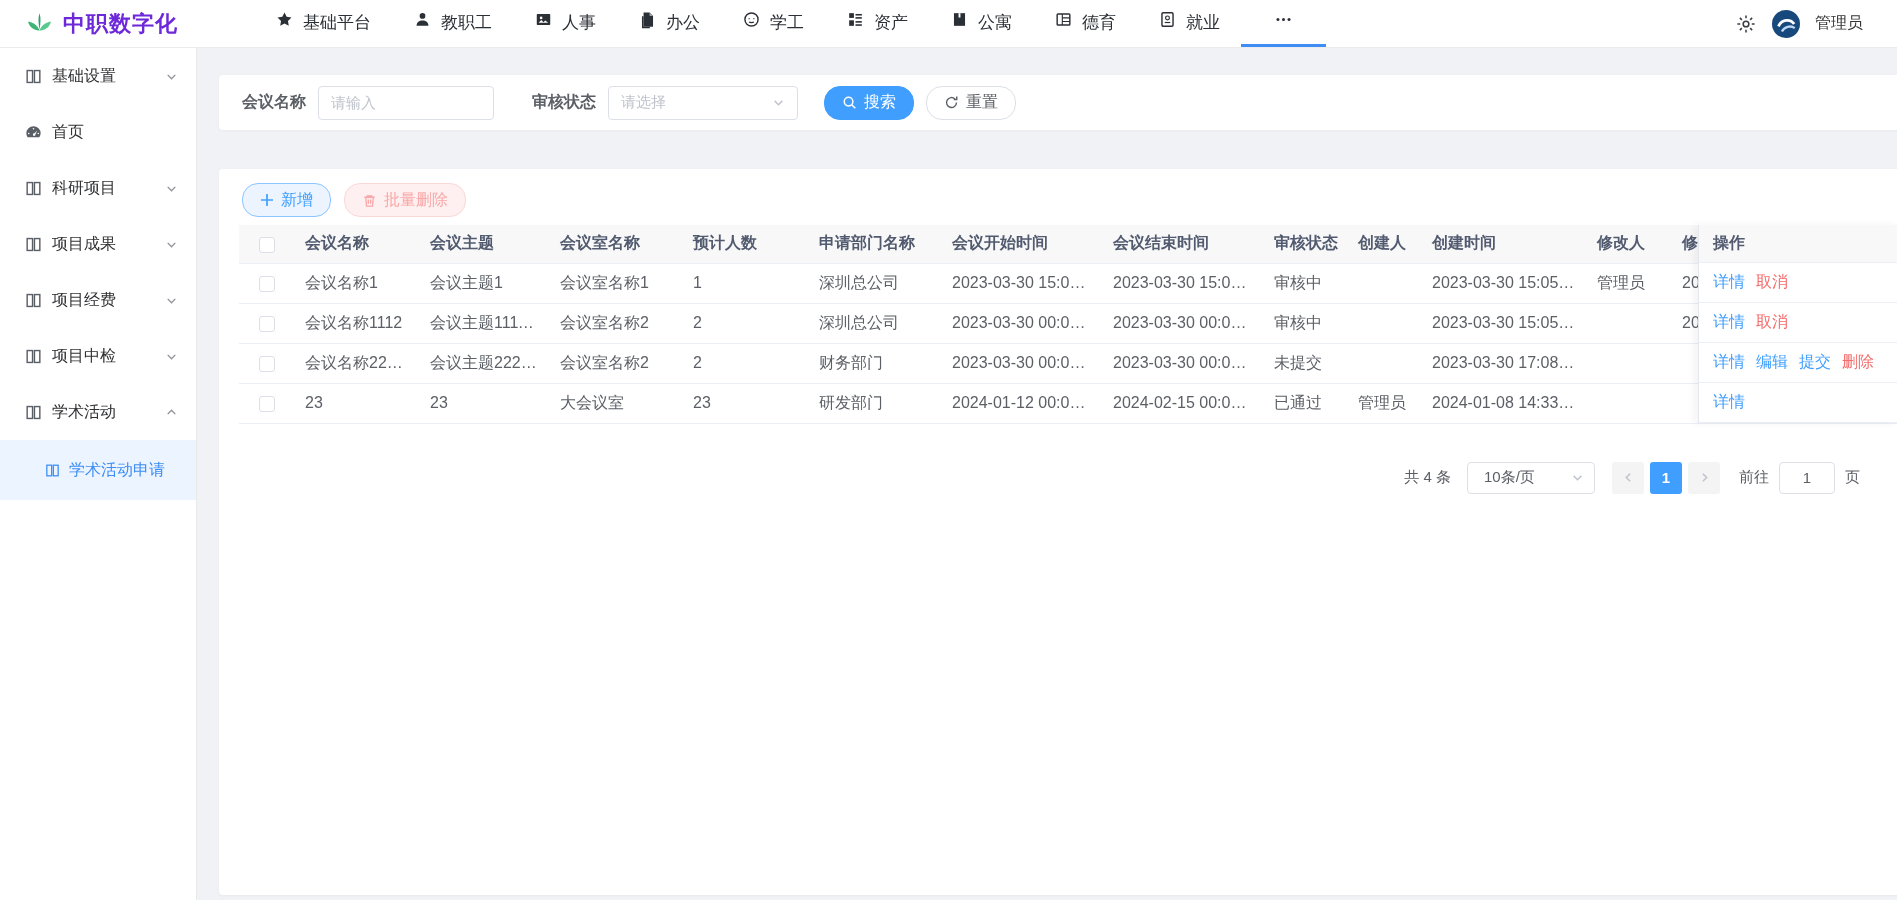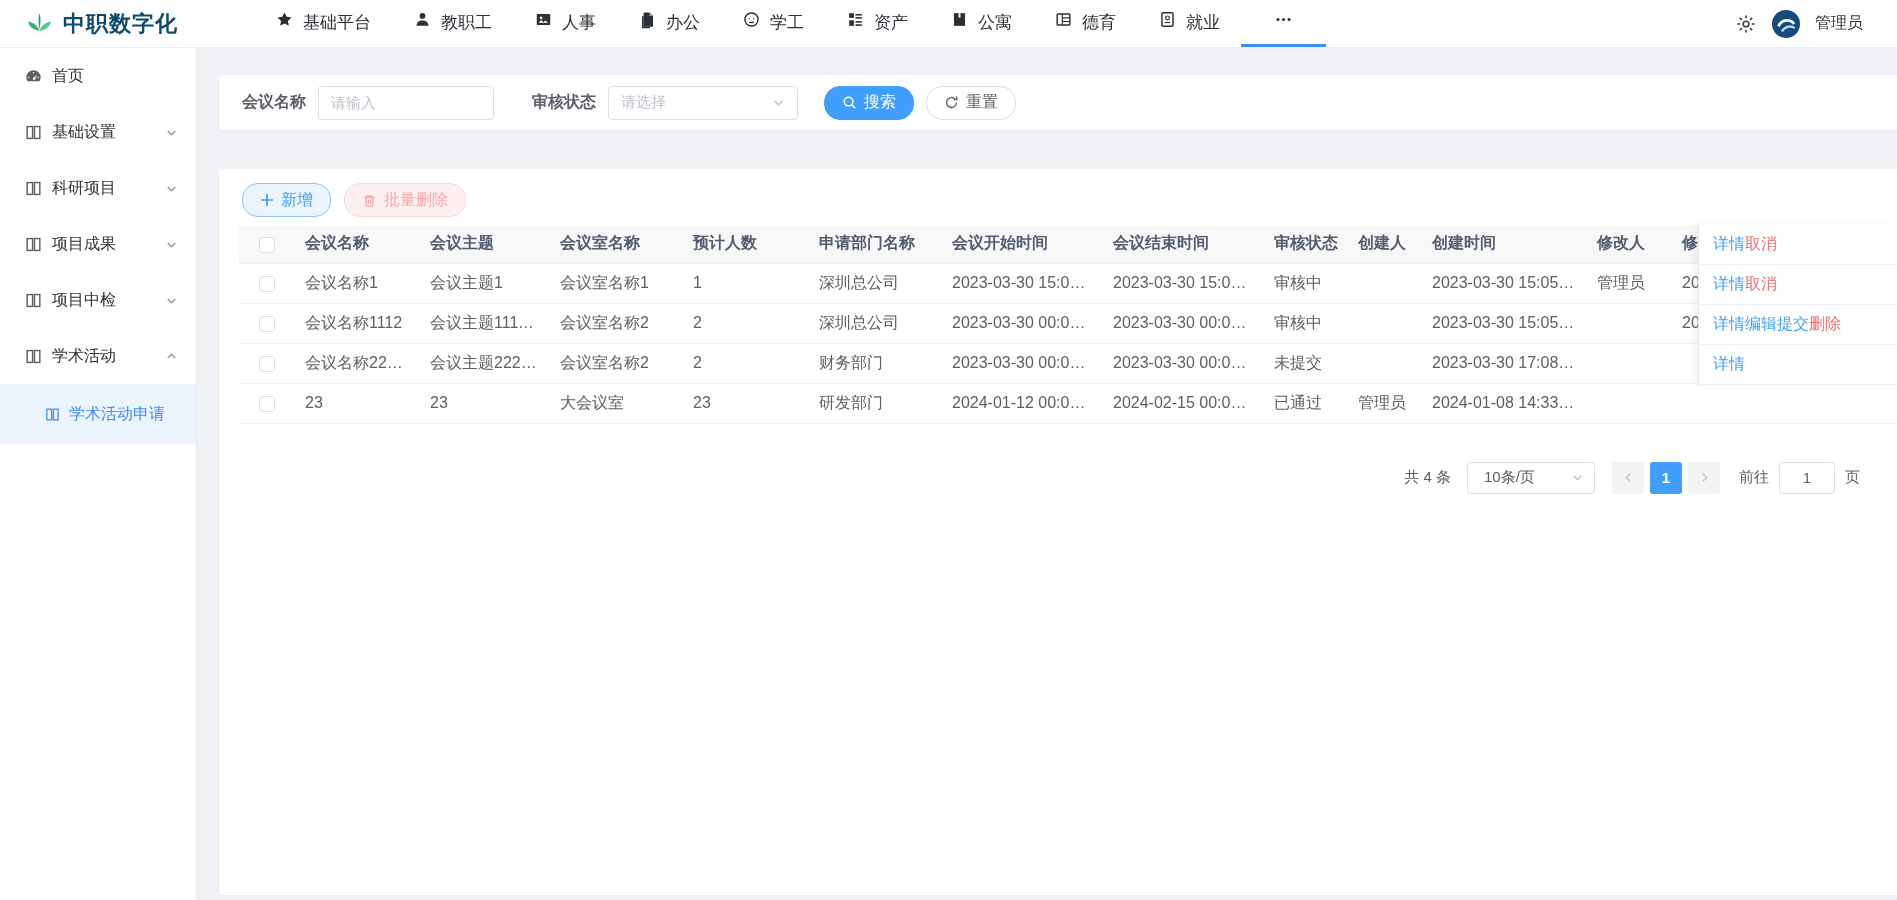--- a/index.html
+++ b/index.html
@@ -8,21 +8,21 @@
     width:1897px; height:900px; overflow:hidden;
     font-family:"Liberation Sans", sans-serif;
     color:#5c6066; font-size:16px; background:#f0f2f5;
   }
   .app { width:1897px; height:900px; display:flex; flex-direction:column; }
 
   
   .topnav { flex:0 0 48px; height:48px; background:#fff; display:flex; align-items:stretch;
             border-bottom:1px solid #ececec; position:relative; z-index:5; }
   .brand { display:flex; align-items:center; gap:10px; padding-left:26px; width:226px; cursor:pointer; }
-  .brand-title { color:#0c4a6e; font-size:22px; font-weight:bold; letter-spacing:1px; white-space:nowrap; }
+  .brand-title { color:#6d28d9; font-size:22px; font-weight:bold; letter-spacing:1px; white-space:nowrap; }
   .nav-items { display:flex; align-items:stretch; margin-left:28px; }
   .nav-item { display:flex; align-items:center; gap:9px; padding:0 21px; font-size:17px; color:#2b2f36;
               cursor:pointer; border-bottom:3px solid transparent; white-space:nowrap; }
   .nav-item svg { width:19px; height:19px; }
   .nav-item.active { border-bottom-color:#3d8df5; }
   .more-item { padding:0 33px; }
   .topnav-right { margin-left:auto; display:flex; align-items:center; gap:15px; padding-right:34px; }
   .gear { width:22px; height:22px; cursor:pointer; }
   .avatar { width:28px; height:28px; border-radius:50%; background:#17497c; overflow:hidden;
             display:flex; align-items:center; justify-content:center; cursor:pointer; flex:0 0 28px; }
@@ -73,21 +73,21 @@
              overflow:hidden; text-overflow:ellipsis; }
   .cell-checkbox { text-align:center; padding:0; }
   .checkbox { display:inline-block; width:16px; height:16px; border:1px solid #dcdfe6; border-radius:3px;
               background:#fff; vertical-align:middle; cursor:pointer; }
 
   
   .op-col { position:absolute; left:1479px; top:56px; width:199px; background:#fff;
             border-left:1px solid #e4e7ed; box-shadow:-4px 0 8px rgba(0,0,0,0.05); }
   .op-header { height:38px; background:#f8f8f9; display:flex; align-items:center; padding-left:14px;
                font-weight:bold; color:#515a6e; border-bottom:1px solid #ebeef5; font-size:16px; }
-  .op-row { height:40px; display:flex; align-items:center; padding-left:14px;
+  .op-row { height:40px; display:flex; align-items:center; gap:11px; padding-left:14px;
             border-bottom:1px solid #ebeef5; font-size:16px; white-space:nowrap; }
   .op-link { cursor:pointer; }
   .op-link.blue { color:#409eff; }
   .op-link.red { color:#f56c6c; }
 
   
   .pagination { display:flex; align-items:center; justify-content:flex-end; width:1641px;
                 margin-top:38px; font-size:15px; color:#5c6066; }
   .pg-total { margin-right:16px; white-space:nowrap; }
   .pg-size { width:128px; height:32px; border:1px solid #dcdfe6; border-radius:4px; display:flex;
@@ -212,51 +212,61 @@
         </svg>
       </span>
       <span class="user-name">管理员</span>
     </div>
   </header>
 
   <div class="body-row">
 
     <aside class="sidebar">
       <div class="menu-item">
+        <svg class="mi" viewBox="0 0 24 24" fill="none" stroke="#5a5e66" stroke-width="1.8">
+            <rect x="4" y="4.5" width="6.8" height="15"></rect>
+            <rect x="13.2" y="4.5" width="6.8" height="15"></rect>
+          </svg>
+        <span>基础设置</span>
+        <svg class="menu-chevron" viewBox="0 0 12 12" fill="none" stroke="#909399" stroke-width="1.3">
+            <path d="M2.5 4.5L6 8l3.5-3.5"></path>
+          </svg>
+      </div>
+      <div class="menu-item">
         <svg class="mi" viewBox="0 0 24 24" fill="#5a5e66">
             <path d="M12 4a9 9 0 0 0-9 9c0 1.9.6 3.6 1.6 5h14.8A8.9 8.9 0 0 0 21 13a9 9 0 0 0-9-9zm0 2.2a1 1 0 1 1 0 2 1 1 0 0 1 0-2zM6 14.2a1 1 0 1 1 0-2 1 1 0 0 1 0 2zm12 0a1 1 0 1 1 0-2 1 1 0 0 1 0 2zm-4.9-1.1 3.6-3.4-2.3 4.4a1.6 1.6 0 1 1-1.3-1z"></path>
           </svg>
         <span>首页</span>
       </div>
       <div class="menu-item">
         <svg class="mi" viewBox="0 0 24 24" fill="none" stroke="#5a5e66" stroke-width="1.8">
             <rect x="4" y="4.5" width="6.8" height="15"></rect>
             <rect x="13.2" y="4.5" width="6.8" height="15"></rect>
           </svg>
-        <span>基础设置</span>
+        <span>科研项目</span>
         <svg class="menu-chevron" viewBox="0 0 12 12" fill="none" stroke="#909399" stroke-width="1.3">
             <path d="M2.5 4.5L6 8l3.5-3.5"></path>
           </svg>
       </div>
       <div class="menu-item">
         <svg class="mi" viewBox="0 0 24 24" fill="none" stroke="#5a5e66" stroke-width="1.8">
             <rect x="4" y="4.5" width="6.8" height="15"></rect>
             <rect x="13.2" y="4.5" width="6.8" height="15"></rect>
           </svg>
-        <span>科研项目</span>
+        <span>项目成果</span>
         <svg class="menu-chevron" viewBox="0 0 12 12" fill="none" stroke="#909399" stroke-width="1.3">
             <path d="M2.5 4.5L6 8l3.5-3.5"></path>
           </svg>
       </div>
       <div class="menu-item">
         <svg class="mi" viewBox="0 0 24 24" fill="none" stroke="#5a5e66" stroke-width="1.8">
             <rect x="4" y="4.5" width="6.8" height="15"></rect>
             <rect x="13.2" y="4.5" width="6.8" height="15"></rect>
           </svg>
-        <span>项目成果</span>
+        <span>项目经费</span>
         <svg class="menu-chevron" viewBox="0 0 12 12" fill="none" stroke="#909399" stroke-width="1.3">
             <path d="M2.5 4.5L6 8l3.5-3.5"></path>
           </svg>
       </div>
       <div class="menu-item">
         <svg class="mi" viewBox="0 0 24 24" fill="none" stroke="#5a5e66" stroke-width="1.8">
             <rect x="4" y="4.5" width="6.8" height="15"></rect>
             <rect x="13.2" y="4.5" width="6.8" height="15"></rect>
           </svg>
         <span>项目中检</span>
@@ -425,20 +435,21 @@
                   <td>管理员</td>
                   <td>2024-01-08 14:33:30</td>
                   <td></td>
                   <td></td>
                 </tr>
               </tbody>
           </table>
         </div>
 
         <div class="op-col">
+          <div class="op-header">操作</div>
           <div>
               <div class="op-row">
                 <span class="op-link blue">详情</span>
                 <span class="op-link red">取消</span>
               </div>
               <div class="op-row">
                 <span class="op-link blue">详情</span>
                 <span class="op-link red">取消</span>
               </div>
               <div class="op-row">

